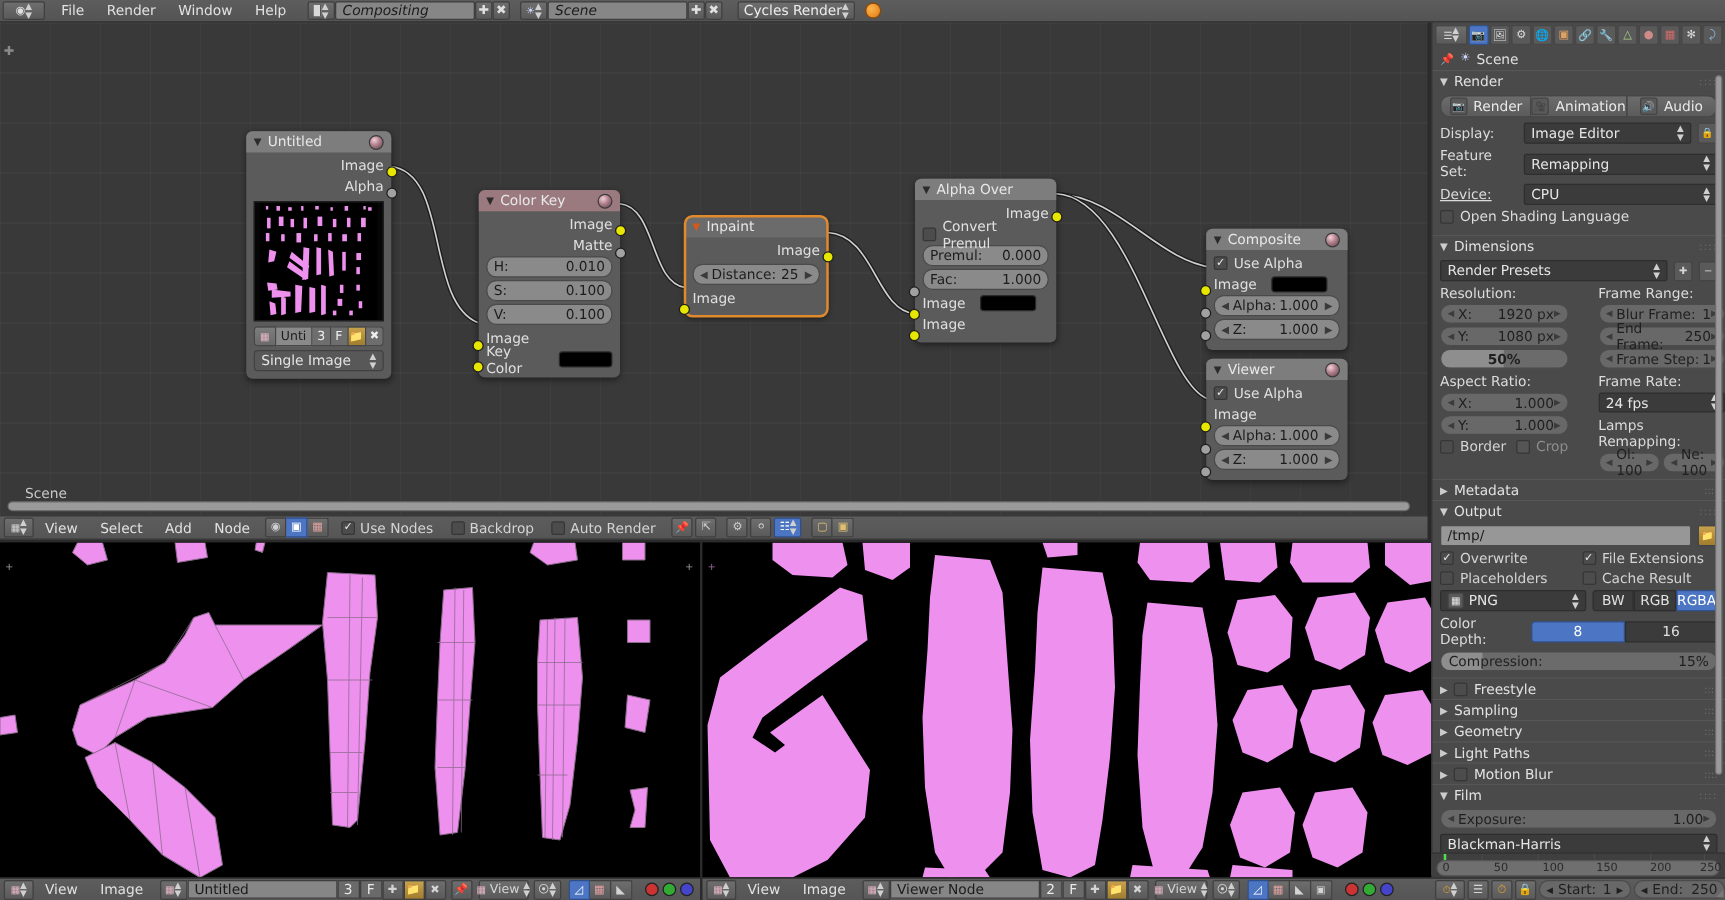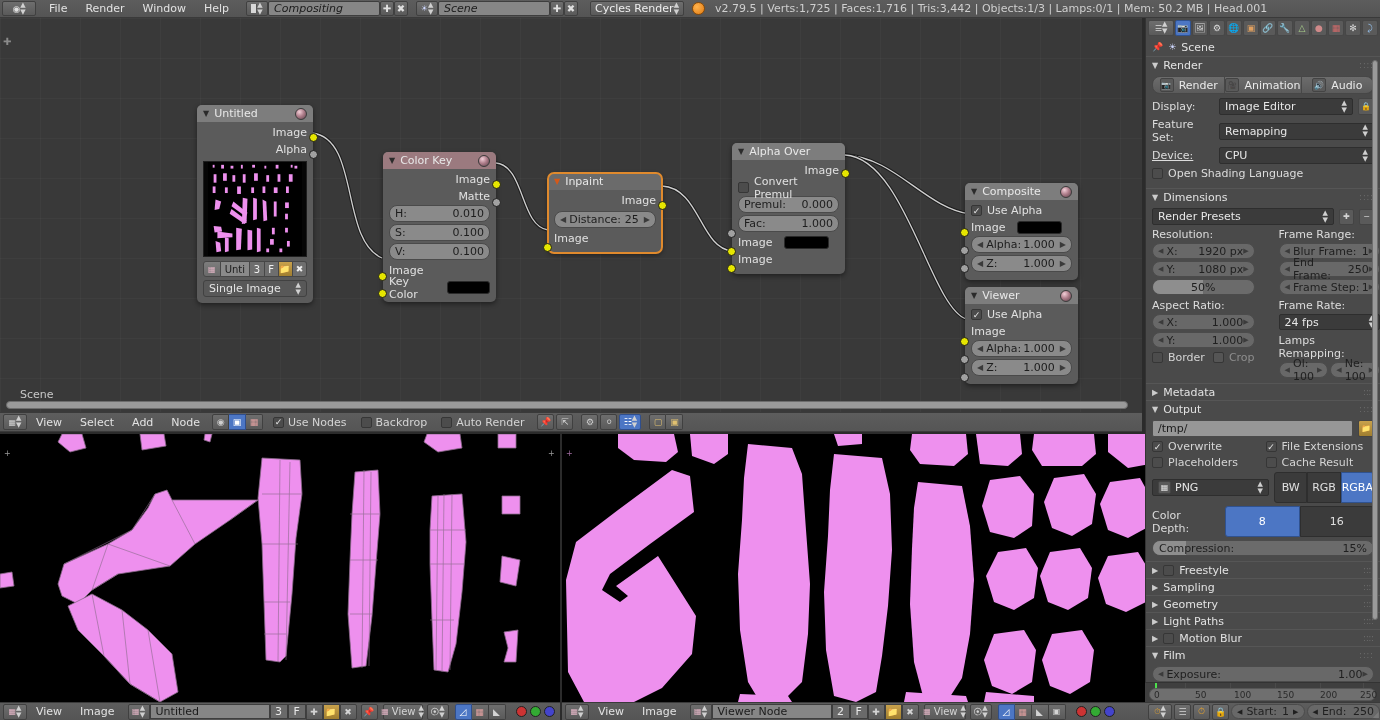--- a/index.html
+++ b/index.html
@@ -226,21 +226,21 @@
   .slider .fill { position: absolute; left:0; top:0; bottom:0; background:#8e8e8e; }
   .slider .t { position: relative; z-index:2; }
   .slider .tr { position: relative; z-index:2; margin-left:auto; }
   .pathfield {
     flex: 1; height: 17px; background: #979797; border: 1px solid #4b4b4b;
     border-radius: 2px; display: flex; align-items: center; padding: 0 5px;
     font-size: 11px; color: #1a1a1a;
   }
   .segbtn { display: flex; }
   .segbtn > div {
-    flex: 1; height: 31px; background: #3b3b3b; border: 1px solid #2e2e2e;
+    flex: 1; height: 17px; background: #3b3b3b; border: 1px solid #2e2e2e;
     display: flex; align-items: center; justify-content: center;
     font-size: 11px; color: #e0e0e0;
   }
   .segbtn > div.act { background: #4c76c4; border-color: #30528f; color: #fff; }
   .segbtn > div:first-child { border-radius: 3px 0 0 3px; }
   .segbtn > div:last-child { border-radius: 0 3px 3px 0; }
   .collapsed {
     height: 17px; display: flex; align-items: center; padding: 0 6px; gap: 5px;
     font-size: 11px; color: #e2e2e2; border-top: 1px solid #565656;
   }
@@ -310,21 +310,20 @@
       <div class="tb-sq">✚</div>
       <div class="tb-sq">✖</div>
     </div>
 
     <div class="tb-dd" style="margin-left:12px;width:94px;">
       <span>Cycles Render</span>
       <span class="spin">▲<br>▼</span>
     </div>
 
     <div class="blender-logo"></div>
-    <span class="stats">v2.79.5 | Verts:1,725 | Faces:1,716 | Tris:3,442 | Objects:1/3 | Lamps:0/1 | Mem: 50.2 MB | Head.001</span>
   </div>
 
   <div class="node-editor">
     <div class="ne-corner" style="left:3px;top:18px;">✚</div>
 
     <svg class="wires">
 
       <path d="M 312,115 C 360,120 340,222 382,240" stroke="#1c1c1c" stroke-width="3.4" fill="none"></path>
       <path d="M 312,115 C 360,120 340,222 382,240" stroke="#cfcfcf" stroke-width="1.3" fill="none"></path>
 
@@ -981,21 +980,21 @@
               <span class="a">▶</span>
           </div>
           <div class="pnum" style="margin-bottom:2px;">
             <span class="a">◀</span>
               <span class="nm">Y:</span>
             <span>1080 px</span>
               <span class="a">▶</span>
           </div>
           <div class="slider" style="margin-bottom:4px;justify-content:center;">
             <div class="fill" style="width:50%;"></div>
-            <span class="t" style="margin:12px auto;">50%</span>
+            <span class="t" style="margin:12px auto;font-weight:bold;">50%</span>
           </div>
           <div class="plabel" style="margin-bottom:2px;">Aspect Ratio:</div>
           <div class="pnum" style="margin-bottom:2px;">
             <span class="a">◀</span>
               <span class="nm">X:</span>
             <span>1.000</span>
               <span class="a">▶</span>
           </div>
           <div class="pnum" style="margin-bottom:3px;">
             <span class="a">◀</span>

